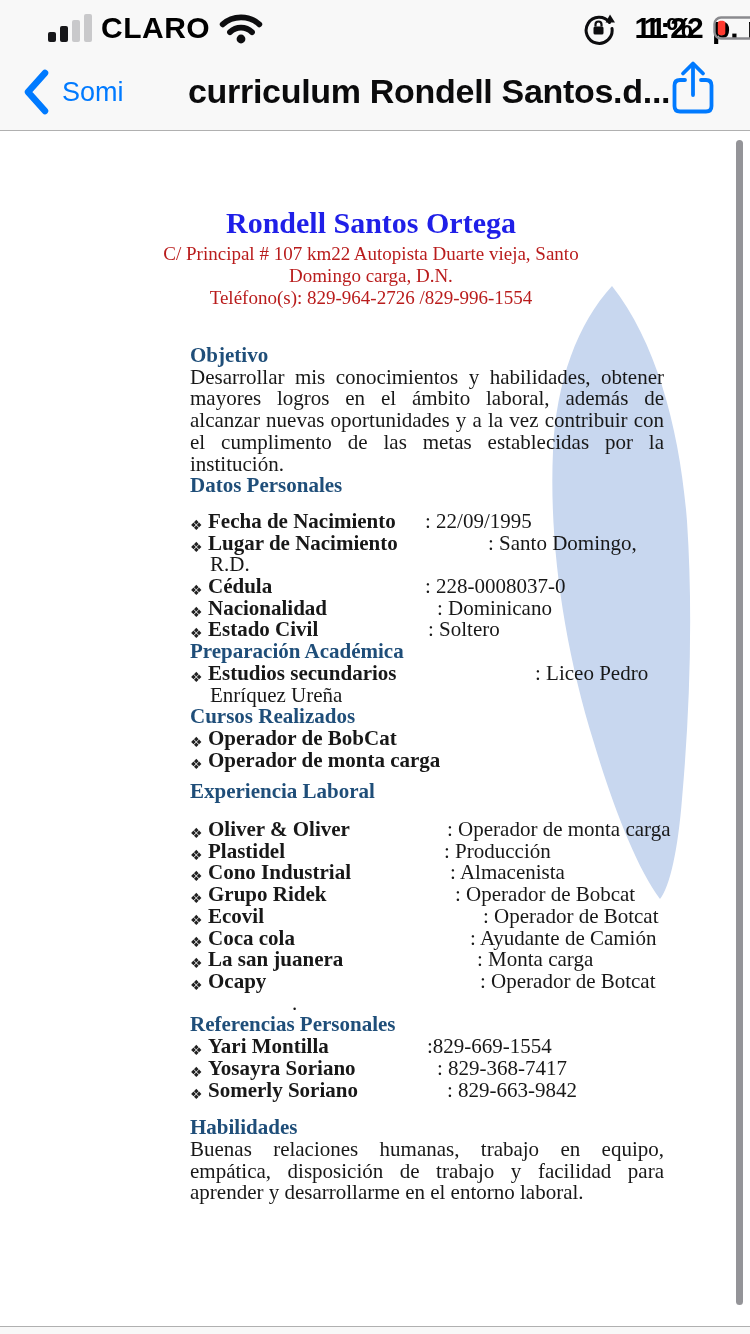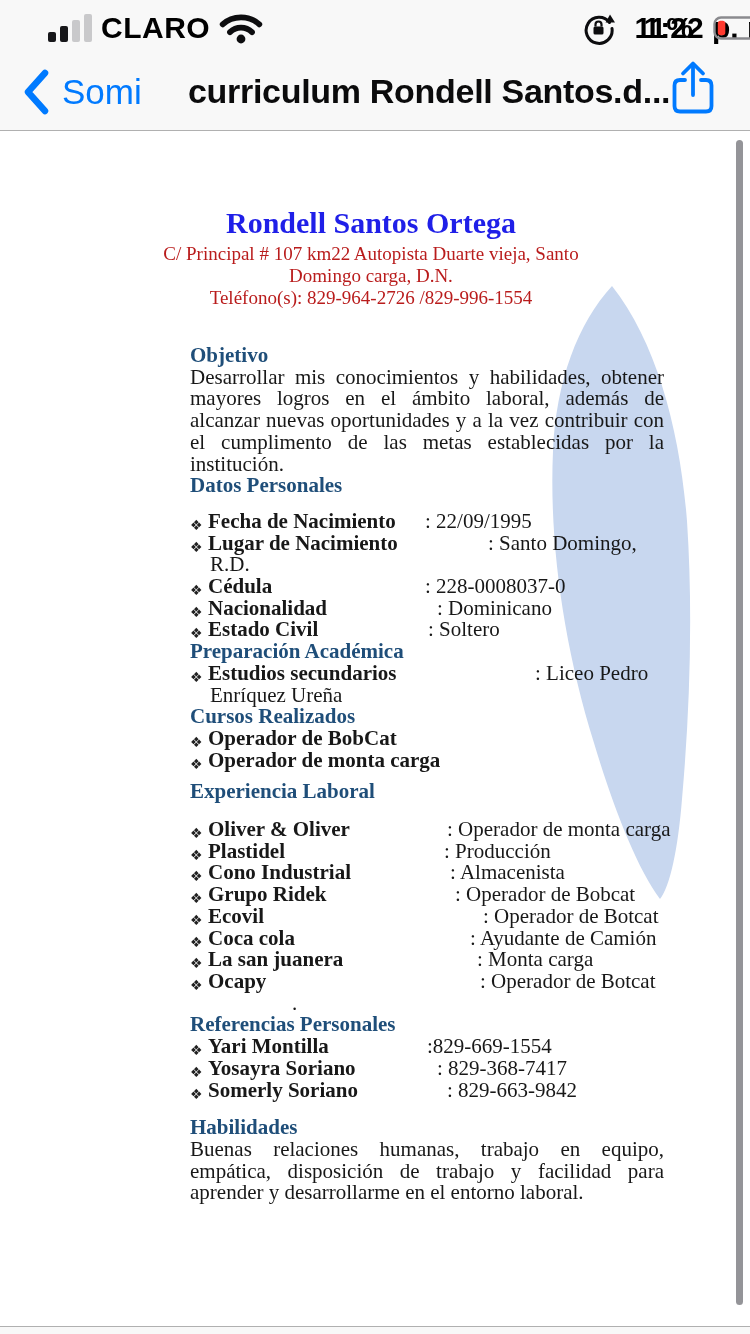--- a/index.html
+++ b/index.html
@@ -9,21 +9,21 @@
   .chrome-top{position:absolute;top:0;left:0;width:750px;height:131px;background:#f8f8f8;border-bottom:1px solid #b0b0b0;box-sizing:border-box;}
   .status-bar{position:absolute;top:0;left:0;width:750px;height:54px;margin-left:32px;}
   .sb-left{position:absolute;left:16px;top:11px;display:flex;align-items:center;gap:9px;}
   .sb-carrier{font-size:30px;font-weight:600;color:#000;letter-spacing:.5px;}
   .sb-time{position:absolute;left:0;top:11px;width:100%;text-align:right;font-size:30px;font-weight:700;color:#000;}
   .sb-right{position:absolute;right:14px;top:11px;display:flex;align-items:center;gap:20px;}
   .sb-batt-pct{font-size:30px;font-weight:600;color:#000;}
 
   .nav-bar{position:absolute;top:54px;left:0;width:750px;height:76px;}
   .back-btn{position:absolute;left:22px;top:14px;display:flex;align-items:center;gap:12px;cursor:pointer;}
-  .back-label{font-size:35px;color:#007AFF;}
+  .back-label{font-size:27px;color:#007AFF;}
   .nav-title{position:absolute;left:188px;top:18px;font-size:34px;font-weight:700;color:#0b0b0c;letter-spacing:-.3px;white-space:nowrap;}
   .share-btn{position:absolute;right:34px;top:6px;width:46px;height:56px;cursor:pointer;}
 
   
   .doc{position:absolute;top:131px;left:0;width:750px;height:1195px;background:#fff;}
   .blob{position:absolute;left:0;top:0;z-index:0;}
   .doc-header{position:absolute;left:91px;top:52px;width:560px;text-align:center;z-index:1;font-family:"Liberation Serif",serif;margin-top:20px;}
   .doc-name{font-size:30px;line-height:40px;font-weight:700;color:#1f1fe8;}
   .doc-addr{font-size:19px;line-height:22px;font-weight:400;color:#b91c1c;}
   .doc-body{position:absolute;left:190px;top:214px;width:474px;z-index:1;font-family:"Liberation Serif",serif;font-size:21px;line-height:21.7px;color:#181818;}

